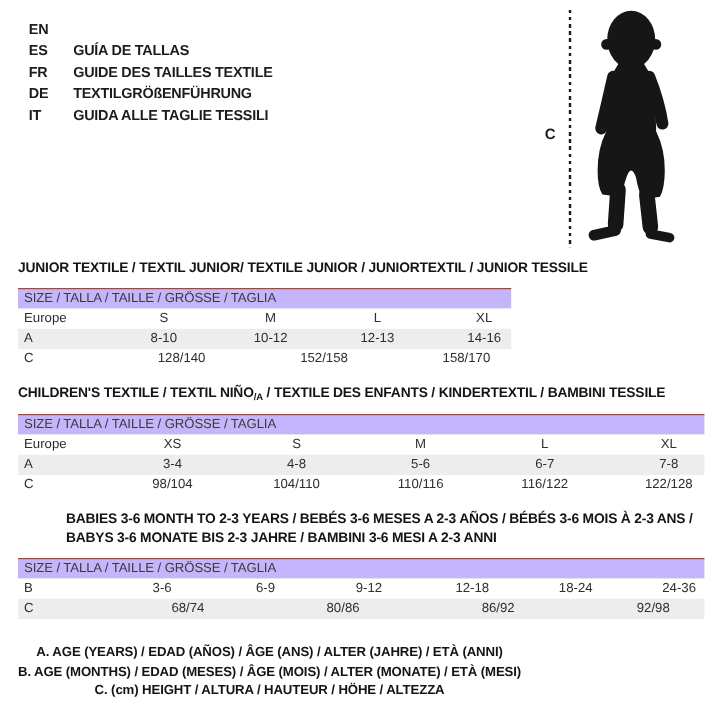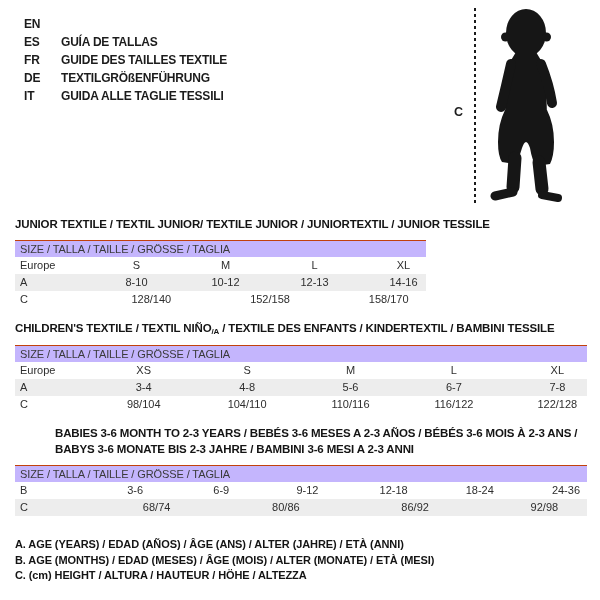--- a/index.html
+++ b/index.html
@@ -44,21 +44,21 @@
   .t1{left:15px;top:240px;width:411px;}
   .t2{left:15px;top:345px;width:572px;}
   .t3{left:15px;top:465px;width:572px;}
 
   .title-junior{left:15px;top:218px;}
   .title-children{left:15px;top:322px;}
   .title-babies{left:15px;top:426px;margin-left:40px;}
 
   
   .legend{left:15px;top:537px;}
-  .legend-line{font-size:11px;font-weight:bold;line-height:15.5px;letter-spacing:-0.1px;white-space:nowrap;color:#141414;}
+  .legend-line{font-size:11px;font-weight:bold;line-height:15.5px;letter-spacing:-0.1px;white-space:nowrap;color:#141414;text-align:center;}
 </style>
 </head>
 <body>
 
 <div class="abs lang-block">
   <div class="lang-row">
     <span class="lang-code">EN</span>
   </div>
   <div class="lang-row">
     <span class="lang-code">ES</span>

